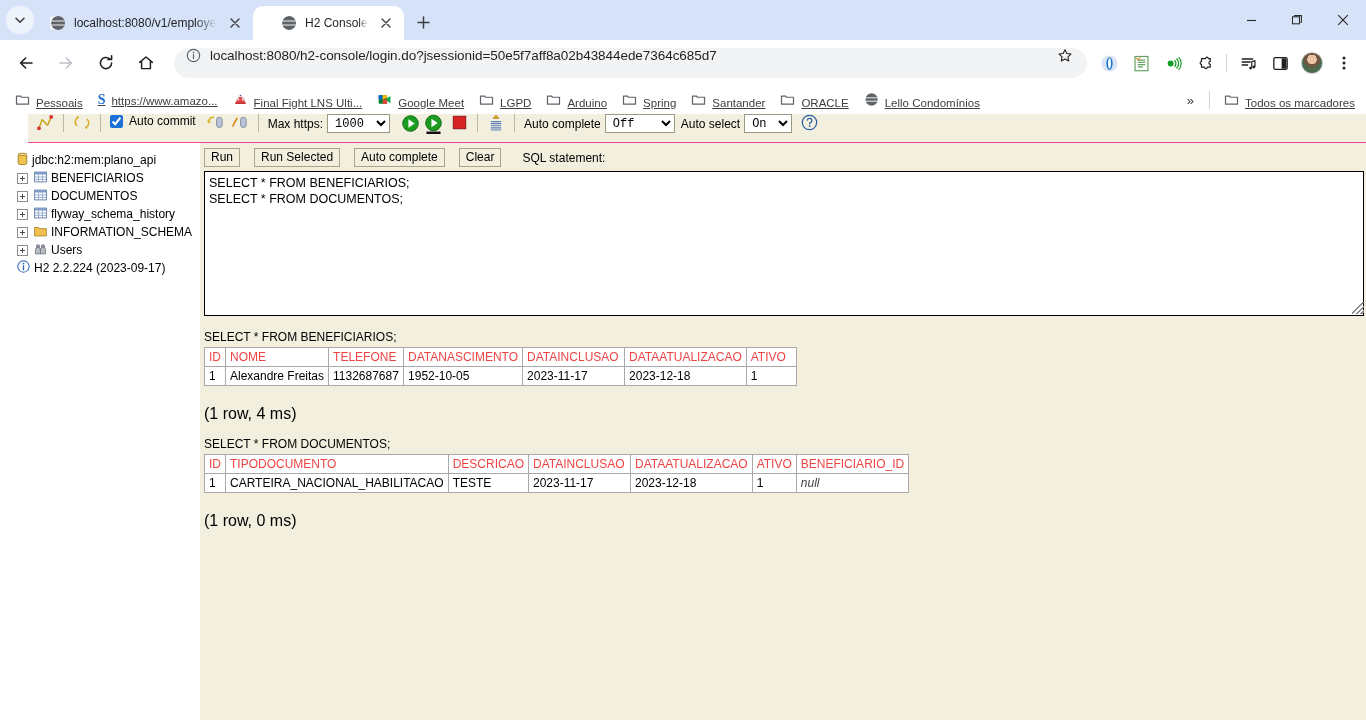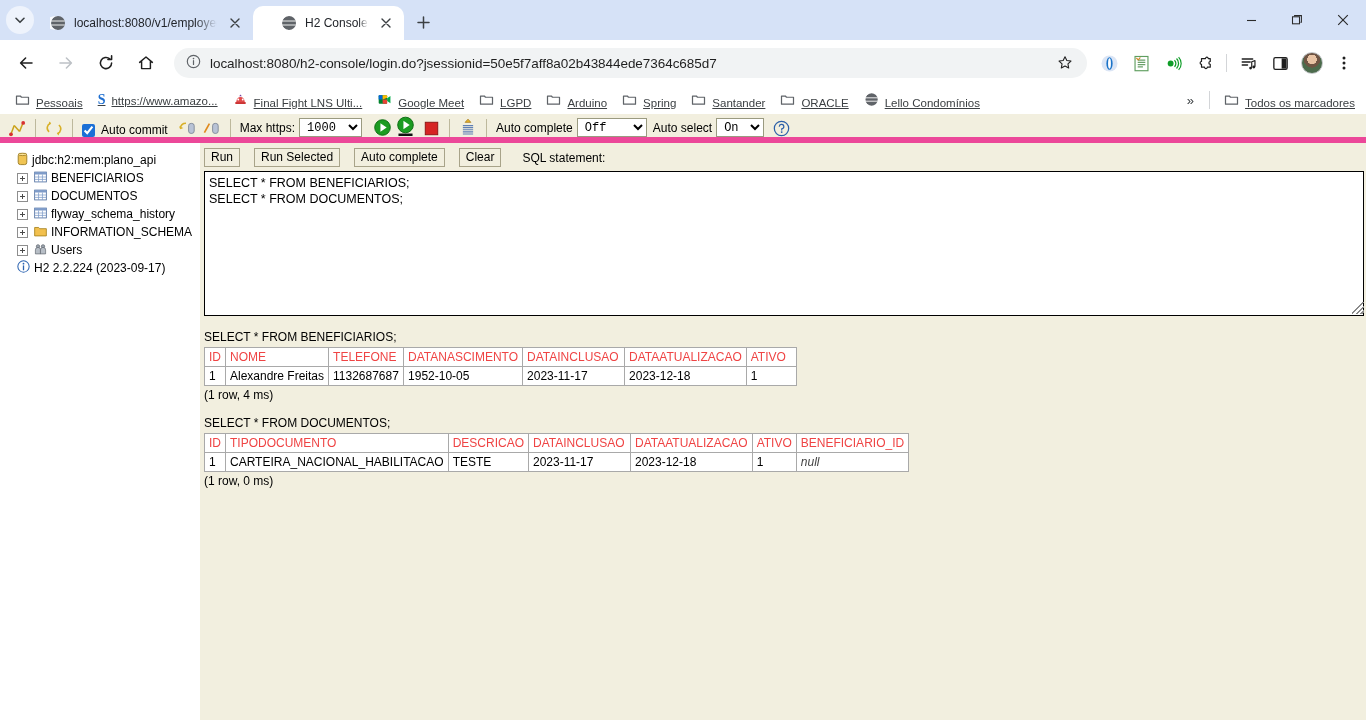--- a/index.html
+++ b/index.html
@@ -39,21 +39,21 @@
   .tab .closex { width:20px; height:20px; flex:0 0 20px; display:flex; align-items:center; justify-content:center; border-radius:50%; }
   .newtab { width:28px; height:28px; margin:0 0 4px 6px; display:flex; align-items:center; justify-content:center; border-radius:50%; }
 
   .winctl { position:absolute; right:0; top:0; height:40px; display:flex; }
   .winctl div { width:46px; height:40px; display:flex; align-items:center; justify-content:center; }
 
   .toolbar { height:46px; background:#ffffff; display:flex; align-items:center; padding:0 6px; }
   .navbtn { width:30px; height:30px; margin:0 5px; display:flex; align-items:center; justify-content:center; border-radius:50%; }
   .omnibox {
     flex:1 1 auto; height:30px; background:#f1f3f4; border-radius:15px;
-    display:flex; align-items:center; padding:0 12px 0 12px; margin:0 6px 0 8px;
+    display:flex; align-items:flex-start; padding:0 12px 0 12px; margin:0 6px 0 8px;
     font-size:13.5px; color:#1f1f1f; gap:9px; overflow:hidden;
   }
   .omnibox .url { flex:1 1 auto; white-space:nowrap; overflow:hidden; letter-spacing:-0.05px; }
   .omnibox .star { flex:0 0 20px; display:flex; align-items:center; justify-content:center; }
   .exticon { width:26px; height:30px; display:flex; align-items:center; justify-content:center; margin:0 3px; }
   .vsep { width:1px; height:18px; background:#d3d5d8; margin:0 5px; }
   .avatar {
     width:22px; height:22px; border-radius:50%; margin:0 5px;
     background:radial-gradient(circle at 50% 32%, #e8c3a4 0 28%, #6f5544 29% 48%, #4c6b4c 49% 100%);
     border:1px solid #c4c7ca; overflow:hidden; position:relative;
@@ -61,22 +61,22 @@
 
   .bookmarks { height:28px; background:#ffffff; display:flex; align-items:center; padding:0 8px; font-size:11.5px; color:#3c4043; gap:1px; position:relative; }
   .bm { display:flex; align-items:flex-end; gap:6px; padding:3px 7px; border-radius:4px; white-space:nowrap;text-decoration:underline; }
   .bm-right { position:absolute; right:4px; display:flex; align-items:center; gap:2px; }
   .chev { padding:3px 8px; font-size:13px; color:#3c4043; }
 
   
   .h2 { width:100%; height:calc(720px - 114px); background:#ffffff; position:relative; font-family:"Liberation Sans", sans-serif; }
 
   .h2-toolbar {
-    height:29px; background:#f2efdf; border-bottom:6px solid #ec4899;
-    display:flex; align-items:flex-end; padding:0 6px; gap:0px; font-size:12px; color:#000;
+    height:29px; background:#f2efdf; border-bottom:1px solid #ec4899;
+    display:flex; align-items:flex-start; padding:0 6px; gap:0px; font-size:12px; color:#000;margin-left:28px;
   }
   .h2-toolbar .tsep { width:1px; height:18px; background:#bdb89c; margin:0 7px; }
   .h2-toolbar .titem { display:flex; align-items:center; gap:4px; padding:0 2px; }
   .h2-toolbar select {
     font-family:Liberation Mono, monospace; font-size:12px; height:19px;
     border:1px solid #9a9a80; background:#fff; padding:0 1px 0 3px;
   }
   .h2-toolbar input[type=checkbox] { width:13px; height:13px; margin:0 2px 0 0; accent-color:#1b6fd6; }
 
   .h2-body { display:flex; height:calc(100% - 29px); }
@@ -126,21 +126,21 @@
   .result-block { margin-top:14px; font-size:12px; }
   .result-sql { color:#000; font-size:12px; margin-bottom:3px; }
   table.rs { border-collapse:collapse; background:#ffffff; }
   table.rs th, table.rs td {
     border:1px solid #a9a9a9; font-size:12px; font-weight:normal;
     padding:1px 4px; text-align:left; line-height:16px; white-space:nowrap;
   }
   table.rs th { color:#ef4444; background:#ffffff; }
   table.rs td { color:#000; }
   table.rs td.nullv { color:#444; font-style:italic; }
-  .rs-foot { color:#000; font-size:12px; margin-top:2px; }
+  .rs-foot { color:#000; font-size:16px; margin-top:19px; }
 </style>
 </head>
 <body>
 
 <div class="chrome">
 
   <div class="tabstrip">
     <div class="tablist-btn">
       <svg width="12" height="12" viewBox="0 0 12 12">
           <path d="M2 4.3 L6 8.3 L10 4.3" stroke="#3c4043" stroke-width="1.6" fill="none" stroke-linecap="round" stroke-linejoin="round"></path>

